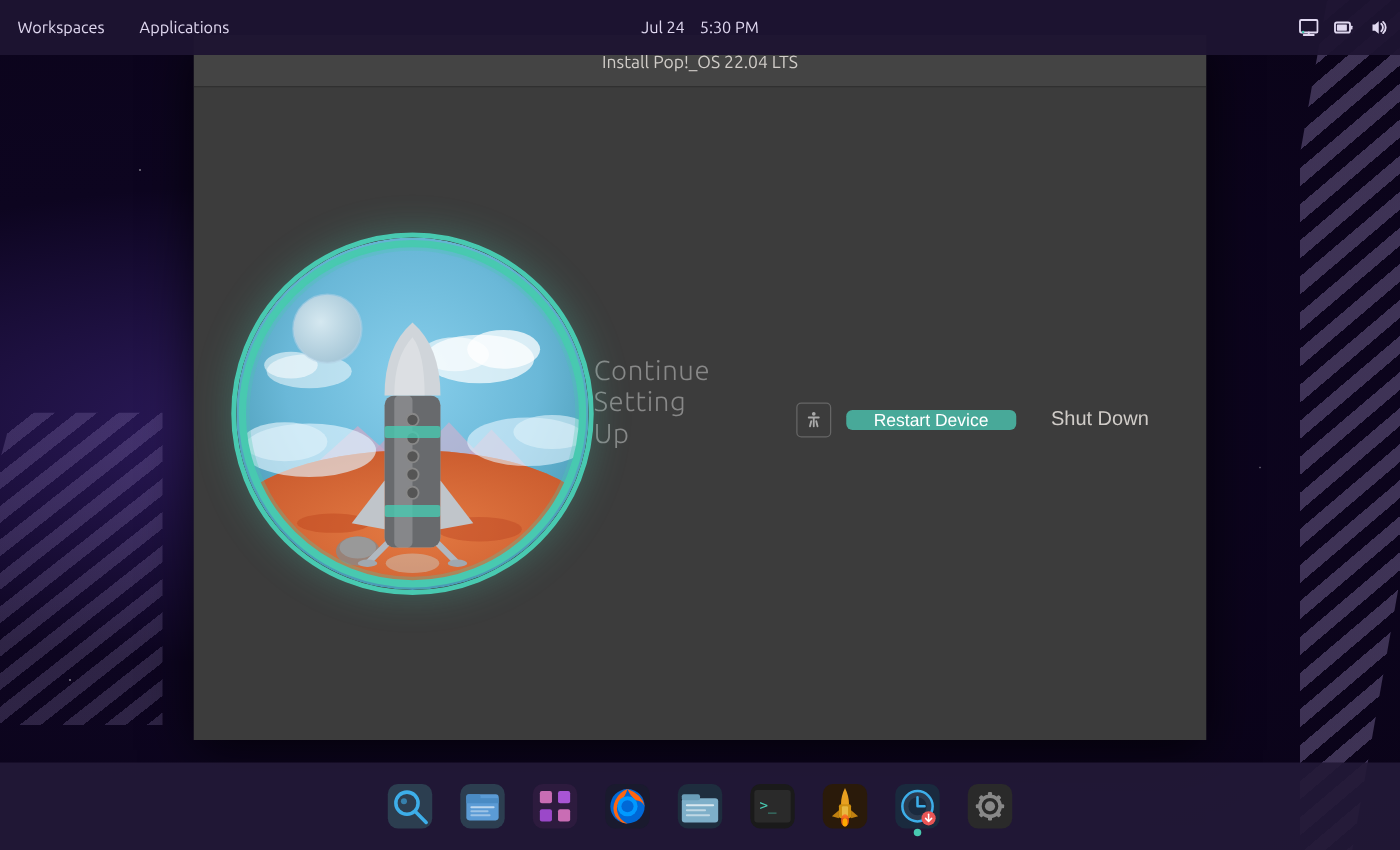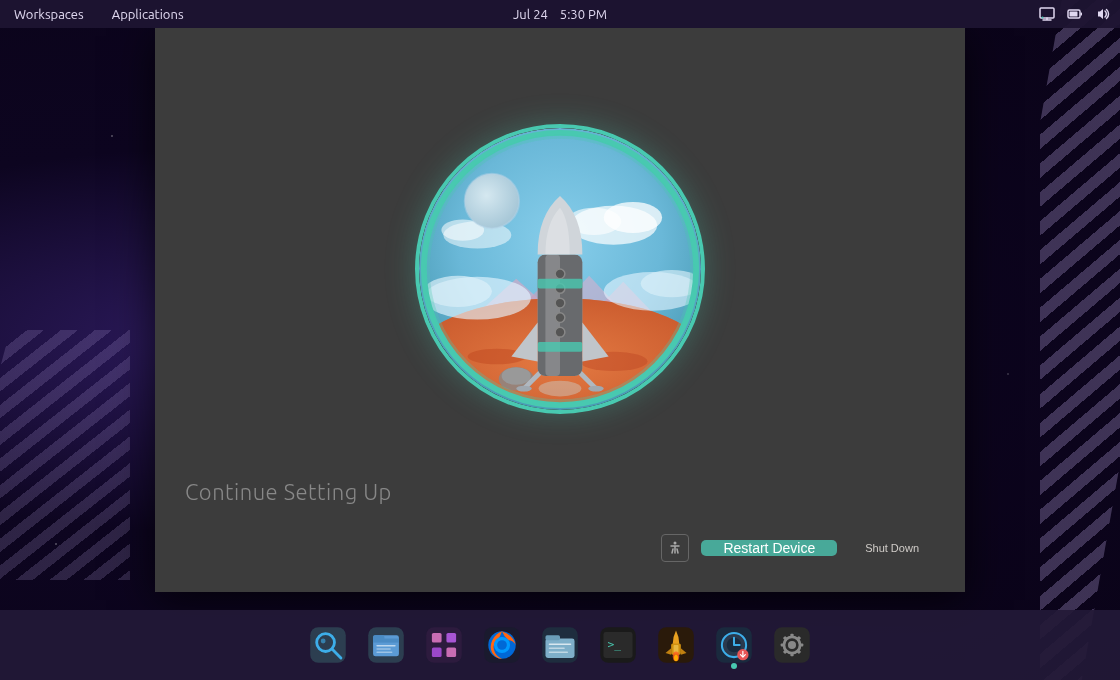--- a/index.html
+++ b/index.html
@@ -93,21 +93,21 @@
       );
       transform: skewX(-15deg);
     }
 
     
     .topbar {
       position: absolute;
       top: 0;
       left: 0;
       right: 0;
-      height: 28px;
+      height: 44px;
       background: rgba(30, 20, 50, 0.95);
       display: flex;
       align-items: center;
       justify-content: space-between;
       padding: 0 8px;
       z-index: 100;
       color: #e0d8f0;
       font-size: 13px;
     }
 
@@ -168,22 +168,22 @@
 
     .window-title {
       color: #d0ccc8;
       font-size: 14px;
       font-weight: 400;
     }
 
     .window-content {
       flex: 1;
       display: flex;
-      flex-direction: column;
-      align-items: flex-start;
+      flex-direction: row;
+      align-items: center;
       justify-content: space-between;
       padding: 30px 30px 30px;
       background: #3c3c3c;
     }
 
     
     .rocket-area {
       flex: 1;
       display: flex;
       align-items: center;
@@ -248,21 +248,21 @@
       cursor: pointer;
       font-weight: 500;
     }
 
     .btn-shutdown {
       background: transparent;
       color: #d0ccc8;
       border: none;
       padding: 8px 16px;
       border-radius: 5px;
-      font-size: 11px;
+      font-size: 16px;
       cursor: pointer;
     }
 
     
     .taskbar {
       position: absolute;
       bottom: 0;
       left: 0;
       right: 0;
       height: 70px;
@@ -361,20 +361,23 @@
       <svg viewBox="0 0 16 16" xmlns="http://www.w3.org/2000/svg">
         <path d="M3 5.5h2l3-2.5v10l-3-2.5H3V5.5z" fill="#e0d8f0"></path>
         <path d="M10 5a4 4 0 0 1 0 6" stroke="#e0d8f0" stroke-width="1.5" fill="none" stroke-linecap="round"></path>
         <path d="M11.5 3.5a6 6 0 0 1 0 9" stroke="#e0d8f0" stroke-width="1.5" fill="none" stroke-linecap="round"></path>
       </svg>
     </div>
   </div>
 </div>
 
 <div class="installer-window">
+  <div class="window-titlebar">
+    <span class="window-title">Install Pop!_OS 22.04 LTS</span>
+  </div>
 
   <div class="window-content">
 
     <div class="rocket-area">
       <div class="rocket-circle">
         
         <svg viewBox="0 0 290 290" xmlns="http://www.w3.org/2000/svg">
 
           <defs>
             <radialGradient id="skyGrad" cx="50%" cy="40%" r="60%">

